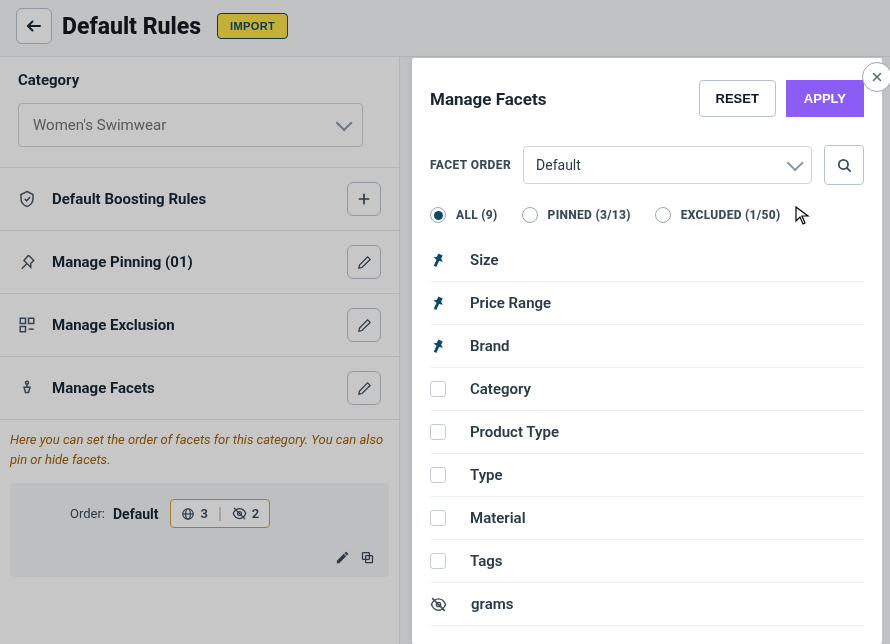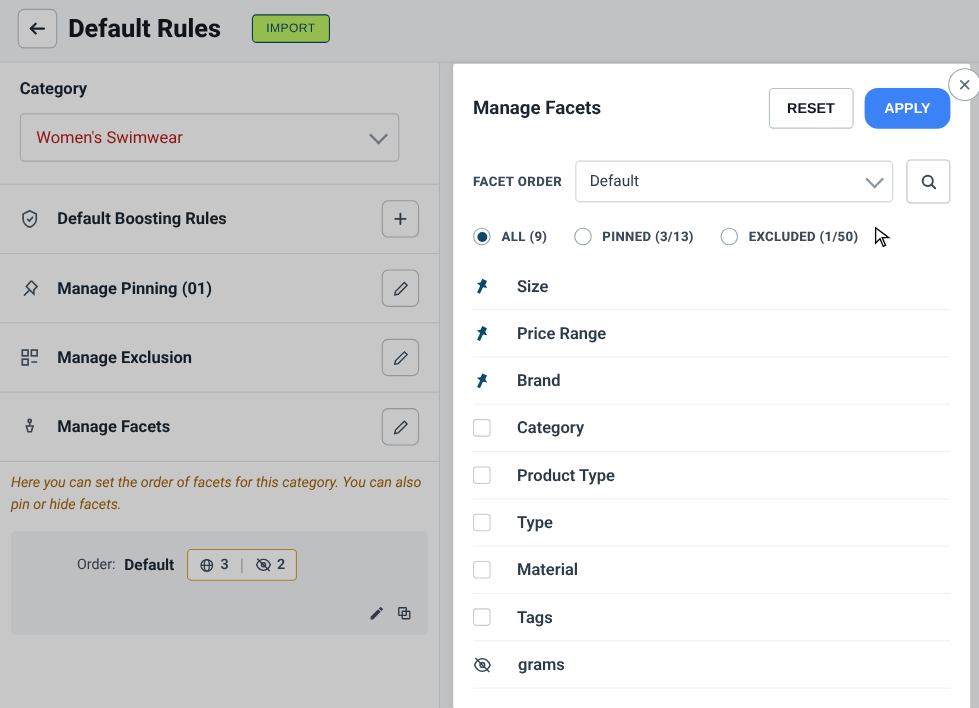--- a/index.html
+++ b/index.html
@@ -38,26 +38,26 @@
       background: #fff;
       display: flex; align-items: center; justify-content: center;
       cursor: pointer;
     }
     .page-title {
       font-weight: 800;
       font-size: 23px;
       color: #121a22;
     }
     .import-btn {
-      margin-left: 18px;
+      margin-left: 6px;
       border: 1px solid #0d4a6a;
       color: #0d4a6a;
-      background: #bef264;
+      background: #fde047;
       font-size: 11px;
-      font-weight: 400;
+      font-weight: 700;
       letter-spacing: 0.4px;
       padding: 6px 12px;
       border-radius: 4px;
       cursor: pointer;
     }
     .content {
       display: flex;
       flex: 1;
       border-top: 1px solid #e4e7ea;
     }
@@ -74,21 +74,21 @@
       font-weight: 700;
       font-size: 15px;
       color: #1a2733;
       margin-bottom: 14px;
     }
     .select {
       border: 1px solid #cfd5db;
       border-radius: 4px;
       padding: 12px 14px;
       font-size: 15px;
-      color: #b91c1c;
+      color: #737373;
       display: flex;
       align-items: center;
       justify-content: space-between;
       width: 345px;
       background: #fff;
       cursor: pointer;
     }
     .chev {
       width: 12px; height: 12px;
       border-right: 2px solid #8a97a4;
@@ -214,26 +214,26 @@
       background: #fff;
       color: #0f172a;
       font-weight: 700;
       font-size: 13px;
       padding: 10px 16px;
       border-radius: 4px;
       cursor: pointer;
     }
     .btn-primary {
       border: none;
-      background: #3b82f6;
+      background: #8b5cf6;
       color: #fff;
       font-weight: 700;
       font-size: 13px;
       padding: 10px 18px;
-      border-radius: 12px;
+      border-radius: 0;
       cursor: pointer;
     }
     .facet-order-row {
       display: flex;
       align-items: center;
       gap: 12px;
       padding: 0 18px 18px 18px;
     }
     .fo-label {
       font-weight: 800;

